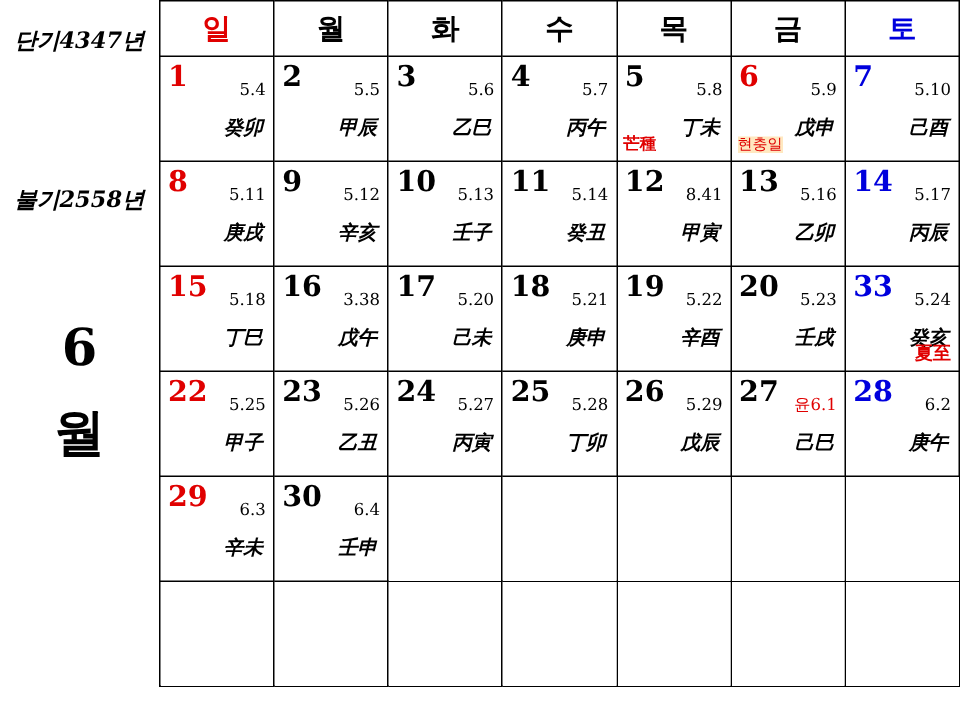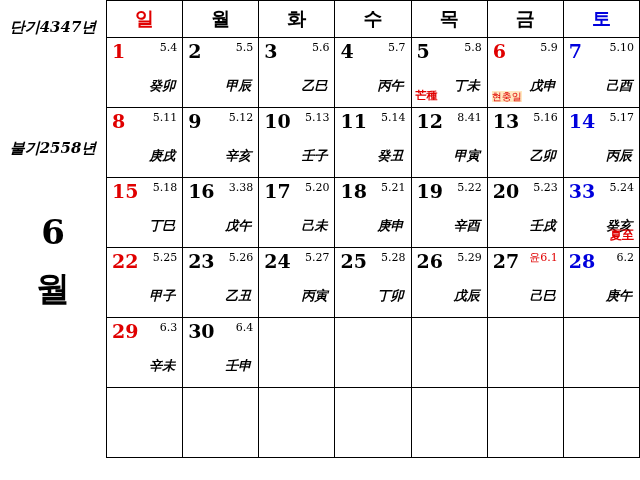--- a/index.html
+++ b/index.html
@@ -36,21 +36,21 @@
     font-weight: bold;
     font-style: italic;
     color: #000000;
     white-space: nowrap;
   }
   #dangi {
     top: 18px;
     font-size: 15px;
   }
   #bulgi {
-    top: 139px;
+    top: 124px;
     font-size: 15px;
   }
   #seogi {
     top: 400px;
     font-size: 15px;
   }
   #monthnum {
     position: absolute;
     top: 212px;
     width: 106px;
@@ -111,21 +111,21 @@
     font-size: 19px;
     line-height: 19px;
   }
   .num-sun { color: #e00000; }
   .num-sat { color: #0000dd; }
   .num-wk  { color: #000000; }
 
   .lunar {
     position: absolute;
     right: 5px;
-    top: 4px;
+    top: 16px;
     font-family: "DejaVu Serif", "Liberation Serif", serif;
     font-size: 11px;
     line-height: 12px;
     color: #000000;
   }
   .lunar.leap { color: #e00000; text-align: center; }
 
   .ganji {
     position: absolute;
     right: 7px;

